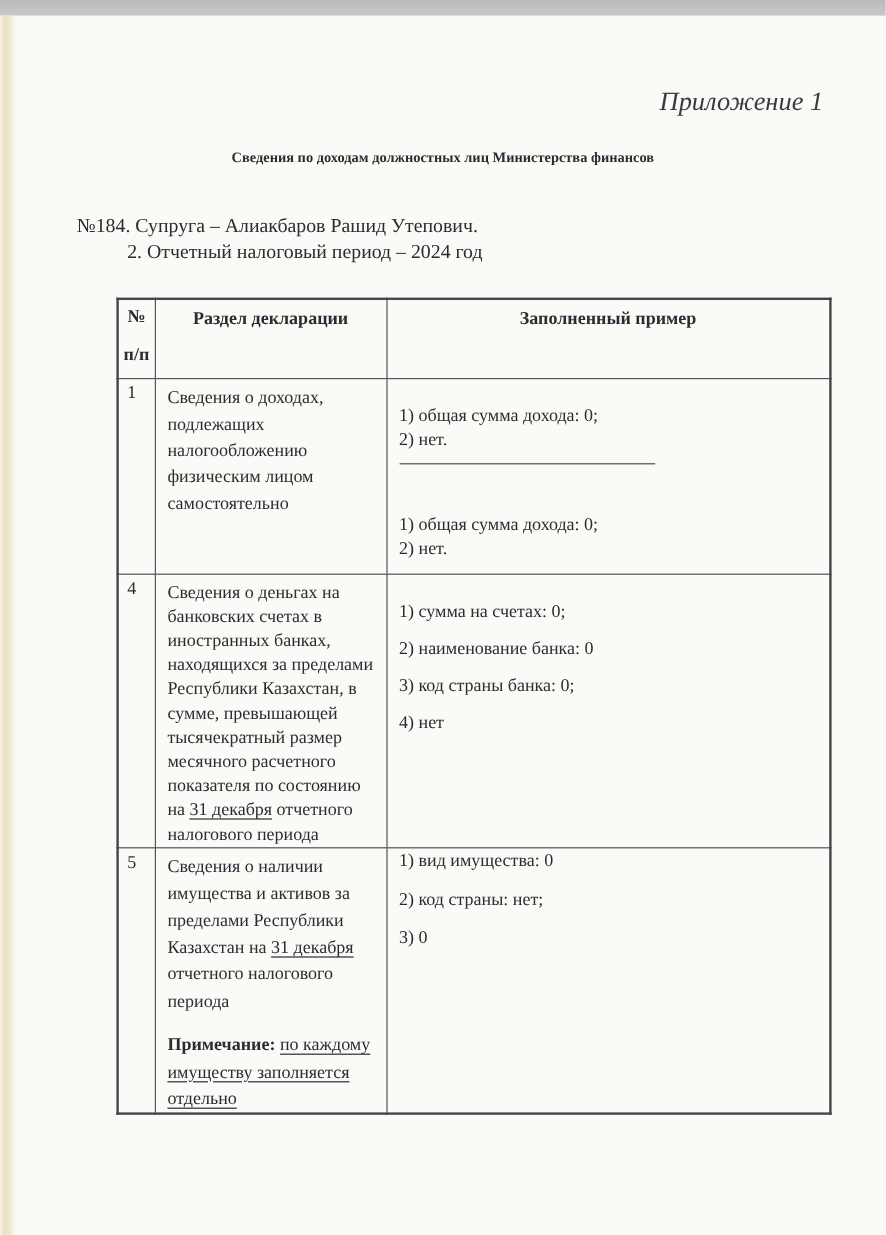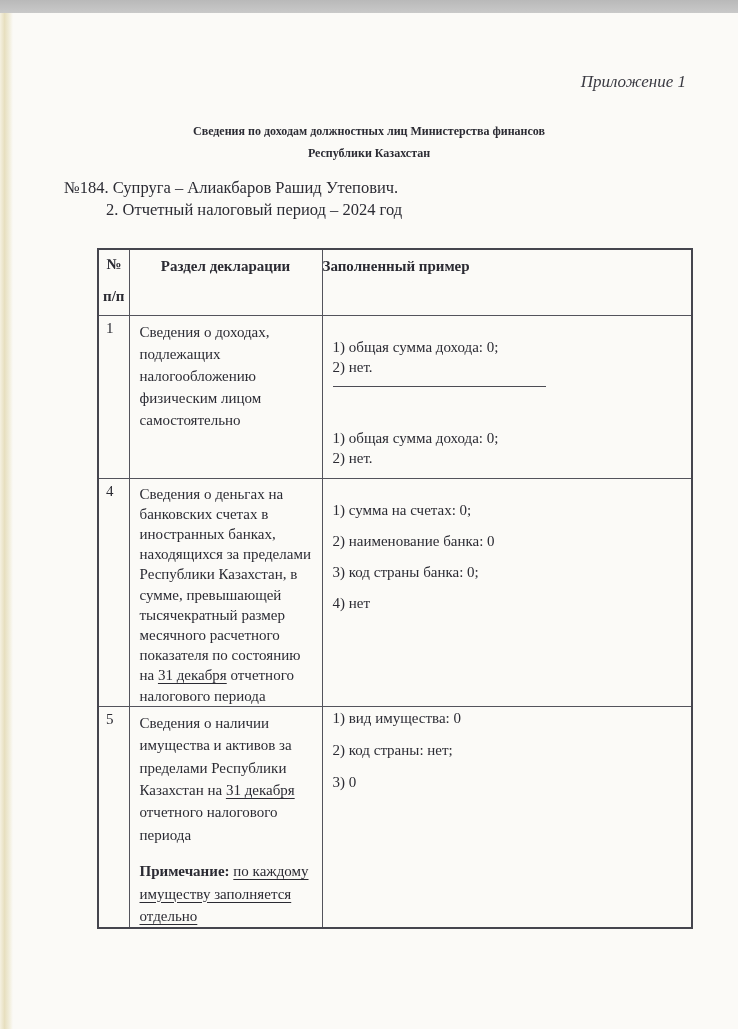--- a/index.html
+++ b/index.html
@@ -17,21 +17,21 @@
     background: linear-gradient(#b9b9b9, #c9c9c9);
   }
   .scan-left {
     position: absolute; top: 13px; left: 0;
     width: 13px; height: 1016px;
     background: linear-gradient(to right, #f5f1e1 0%, #e7dfbf 35%, #f1edda 70%, #fbfaf7 100%);
   }
   .appendix {
     position: absolute; top: 72px; right: 52px;
     font-style: italic;
-    font-size: 17px;
+    font-size: 22px;
     color: #3a3a42;
   }
   .title {
     position: absolute; top: 120px; left: 60px; width: 618px;
     text-align: center;
     font-weight: bold;
     font-size: 12px;
     line-height: 22px;
   }
   .intro {
@@ -59,21 +59,21 @@
     vertical-align: top;
     padding: 0;
     font-weight: normal;
     text-align: left;
   }
   .decl-table thead tr { height: 66px; }
   .decl-table thead th { font-weight: bold; }
   th.h-num { text-align: center; padding-top: 6px; }
   th.h-num .l1 { margin-bottom: 15px; }
   th.h-section { text-align: center; padding-top: 8px; }
-  th.h-example { text-align: left; padding-top: 8px; }
+  th.h-example { text-align: center; padding-top: 8px; }
 
   td.num-cell { padding: 4px 2px 0 7px; }
   td.section-cell { padding: 5px 8px 0 10px; }
   td.example-cell { padding: 0 8px 0 10px; }
 
   .section-par { line-height: 22px; }
   .b { font-weight: bold; }
   .u { text-decoration: underline; text-underline-offset: 3px; text-align: right; }
 
   tr.r0 { height: 163px; }
@@ -98,21 +98,20 @@
 </head>
 <body>
 
 <div class="scan-top"></div>
 <div class="scan-left"></div>
 
 <div class="appendix">Приложение 1</div>
 
 <div class="title">
   <div>Сведения по доходам должностных лиц Министерства финансов</div>
-  <div>Республики Казахстан</div>
 </div>
 
 <div class="intro">
   <div>№184. Супруга – Алиакбаров Рашид Утепович.</div>
   <div class="ind">2. Отчетный налоговый период – 2024 год</div>
 </div>
 
 <table class="decl-table">
   <colgroup>
     <col style="width:31px">

